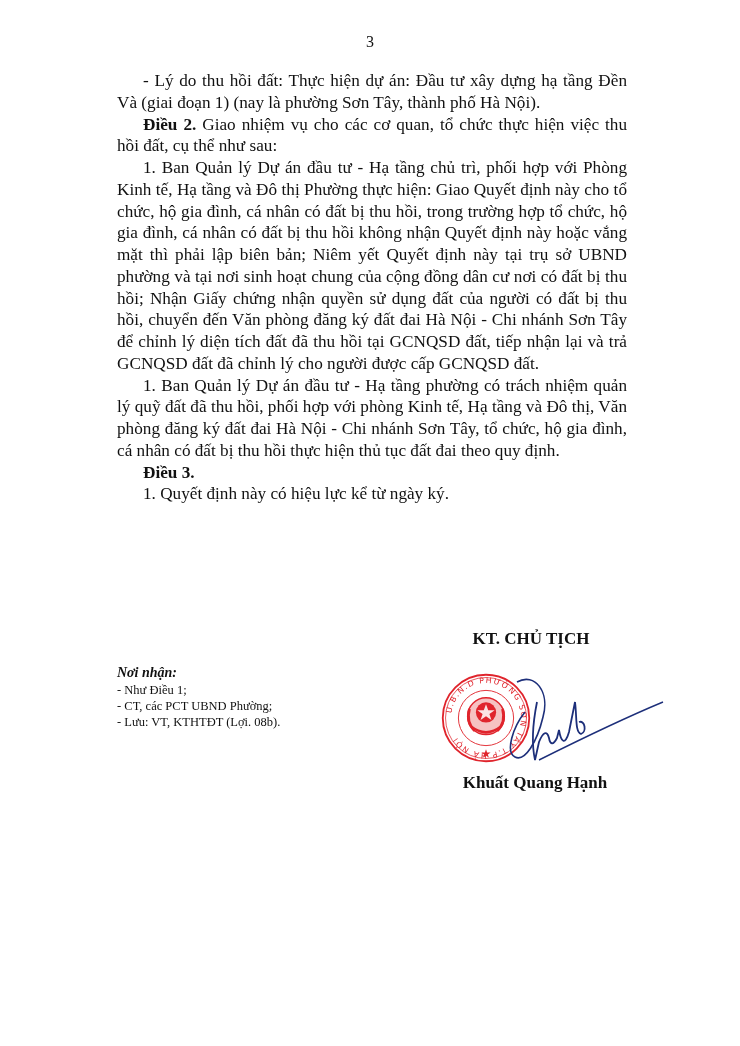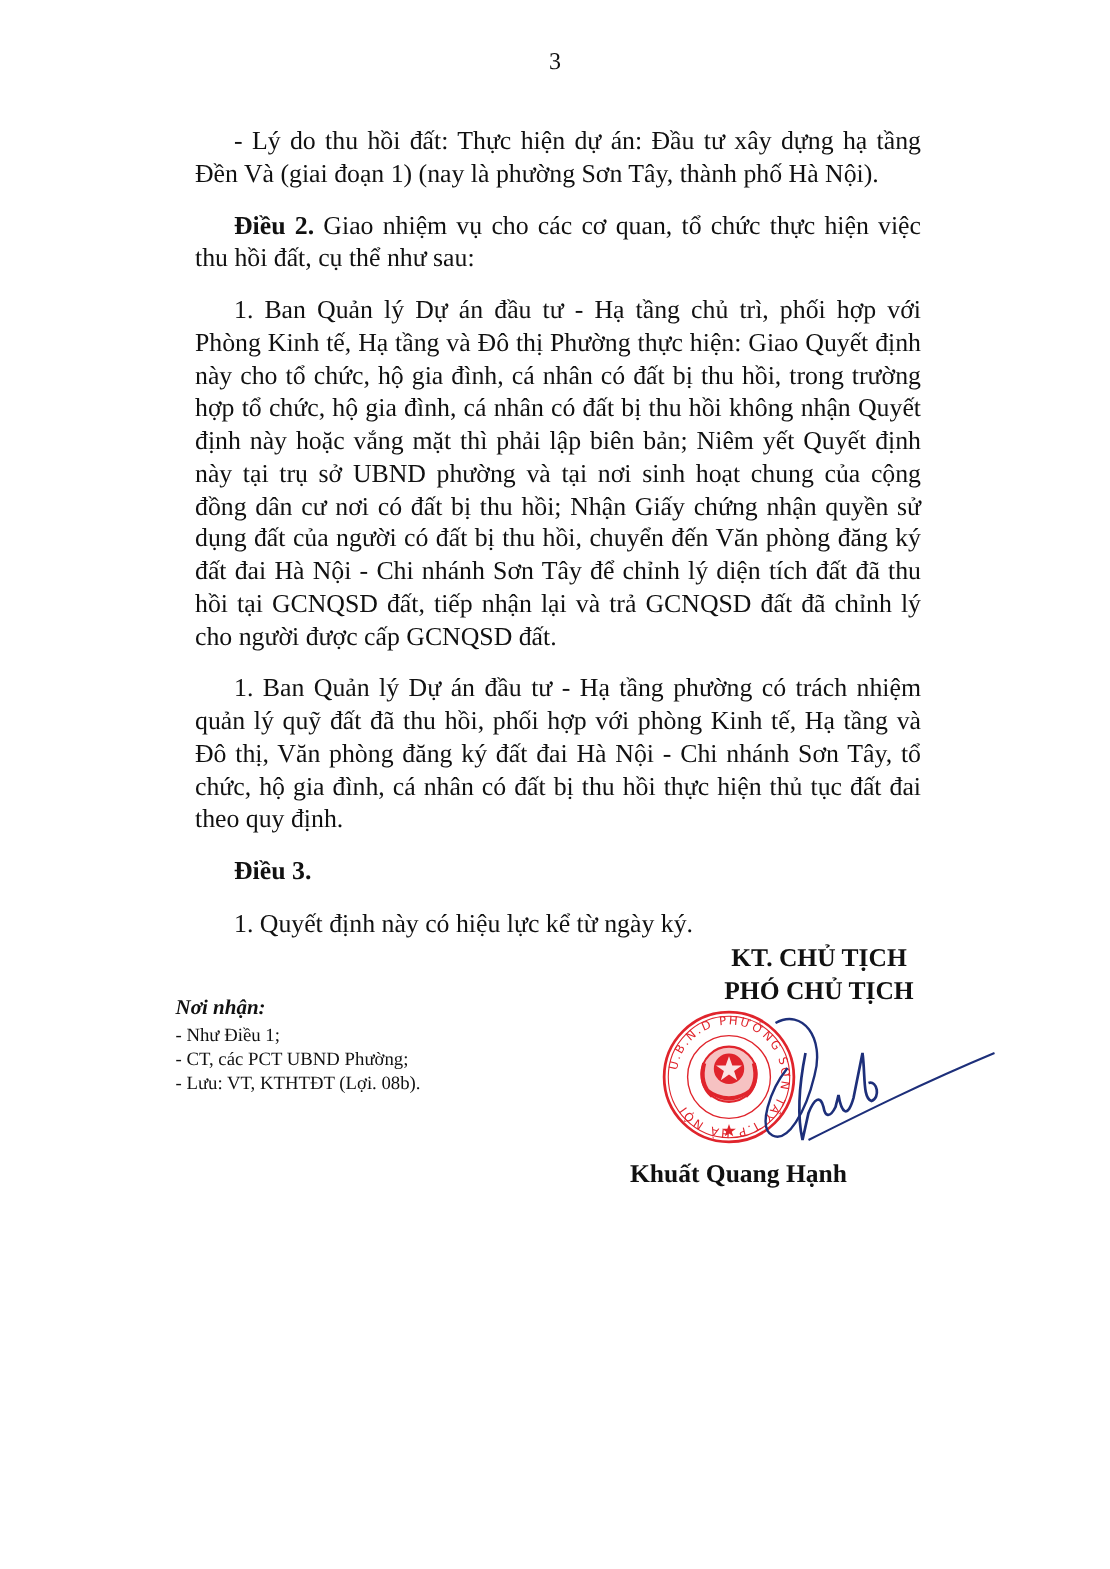--- a/index.html
+++ b/index.html
@@ -9,32 +9,32 @@
     font-family: "Liberation Serif", serif; color: #111;
   }
   .page-number {
     position: absolute; top: 33px; left: 0; width: 740px; text-align: center;
     font-size: 16px; line-height: 18px;
   }
   .body-text {
     position: absolute; left: 117px; top: 70px; width: 510px;
     font-size: 17.2px; line-height: 21.75px; text-align: justify;
   }
-  .body-text p { margin: 13px; text-indent: 26px; }
+  .body-text p { margin: 0; text-indent: 26px; }
   .bold { font-weight: bold; }
   .recipients {
     position: absolute; left: 117px; top: 664px; width: 260px;
     font-size: 12.5px; line-height: 16px;
   }
   .recipients .title { font-weight: bold; font-style: italic; font-size: 14px; line-height: 18px; }
   .signature-block {
-    position: absolute; left: 431px; top: 628px; width: 230px; text-align: center;
+    position: absolute; left: 416px; top: 628px; width: 230px; text-align: center;
   }
   .sig-title { font-weight: bold; font-size: 17px; line-height: 22px; }
-  .signer-name { position: absolute; left: 420px; top: 772px; width: 230px; font-weight: bold; font-size: 17px; line-height: 22px; }
+  .signer-name { position: absolute; left: 420px; top: 772px; width: 230px; text-align: center; font-weight: bold; font-size: 17px; line-height: 22px; }
   .seal { position: absolute; left: 440px; top: 672px; width: 92px; height: 92px; }
   .signature { position: absolute; left: 495px; top: 672px; width: 170px; height: 95px; }
   .tick-mark { display: inline-block; width: 22px; height: 10px; vertical-align: middle; }
 </style>
 </head>
 <body>
 
 <div class="page">
 
   <div class="page-number">3</div>
@@ -52,21 +52,20 @@
 
   <div class="recipients">
     <div class="title">Nơi nhận:</div>
     <div>- Như Điều 1;</div>
     <div>- CT, các PCT UBND Phường;</div>
     <div>- Lưu: VT, KTHTĐT (Lợi. 08b).</div>
   </div>
 
   <div class="signature-block">
     <div class="sig-title">KT. CHỦ TỊCH</div>
-    <div class="sig-title">PHÓ CHỦ TỊCH</div>
   </div>
 
   <svg class="seal" viewBox="0 0 100 100">
     <defs>
       <path id="sealArc" d="M 50 50 m -38 0 a 38 38 0 1 1 76 0 a 38 38 0 1 1 -76 0"></path>
     </defs>
     <circle cx="50" cy="50" r="47" fill="none" stroke="#e0242c" stroke-width="2"></circle>
     <circle cx="50" cy="50" r="44" fill="none" stroke="#e0242c" stroke-width="0.8"></circle>
     <circle cx="50" cy="50" r="30" fill="none" stroke="#e0242c" stroke-width="1"></circle>
     <text font-family="DejaVu Sans, sans-serif" font-size="8.5" fill="#e0242c" letter-spacing="1.5">

